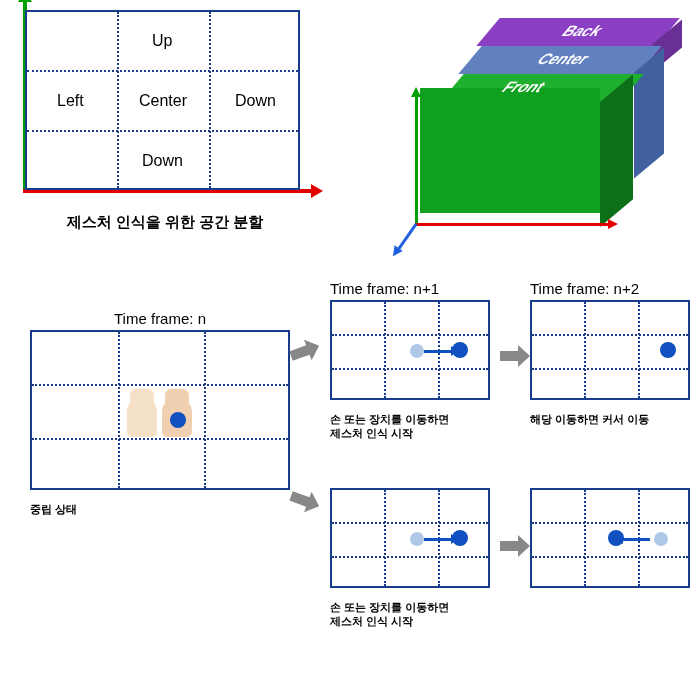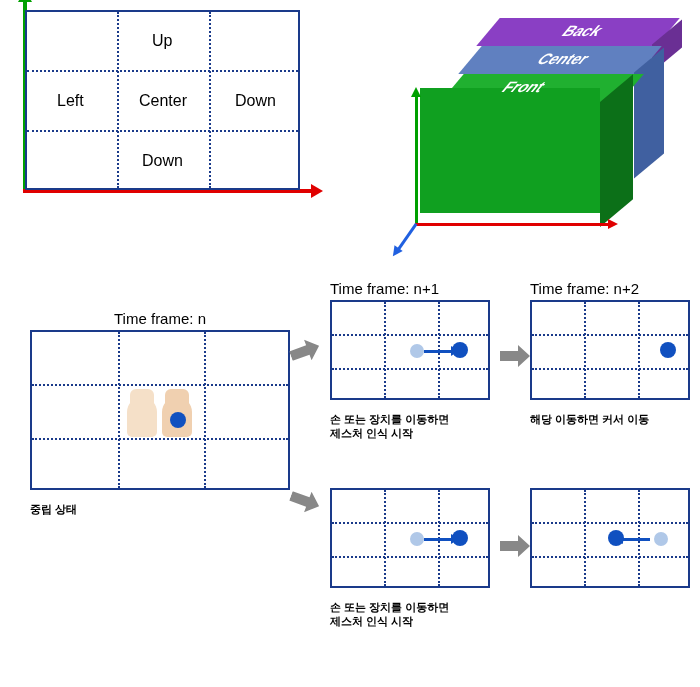--- a/index.html
+++ b/index.html
@@ -191,20 +191,21 @@
         <div class="grid2d-vline" style="left:182px; top:0; height:100%"></div>
         <div class="grid2d-hline" style="top:58px; left:0; width:100%"></div>
         <div class="grid2d-hline" style="top:118px; left:0; width:100%"></div>
         <span class="cell-label" style="left:125px; top:20px">Up</span>
         <span class="cell-label" style="left:30px; top:80px">Left</span>
         <span class="cell-label" style="left:112px; top:80px">Center</span>
         <span class="cell-label" style="left:208px; top:80px">Down</span>
         <span class="cell-label" style="left:115px; top:140px">Down</span>
       </div>
     </div>
+    <div class="caption2d">제스처 인식을 위한 공간 분할</div>
   </div>
 
   <div class="box3d-wrap">
     <div class="box3d">
       <div class="face back-top"></div>
       <div class="face back-side"></div>
       <div class="face center-top"></div>
       <div class="face center-side"></div>
       <div class="face front-top"></div>
       <div class="face front-side"></div>

